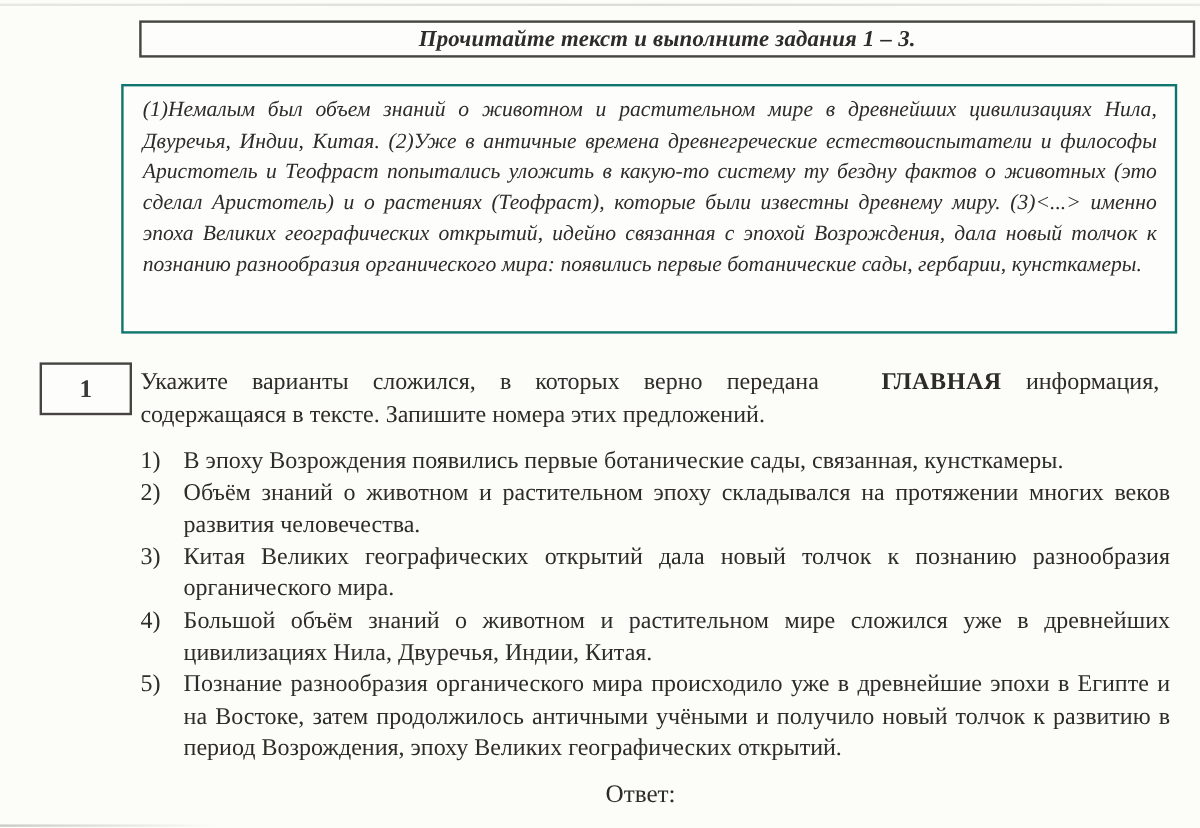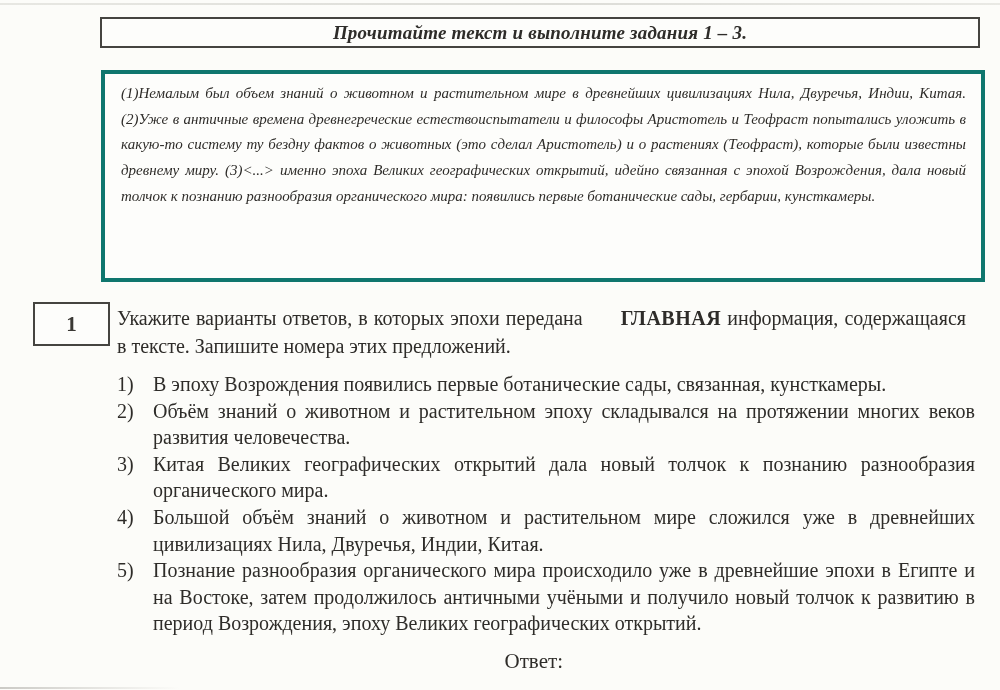--- a/index.html
+++ b/index.html
@@ -27,44 +27,44 @@
   .scan-edge-bottom {
     position: absolute;
     bottom: 1px; left: 0;
     width: 180px; height: 2px;
     background: linear-gradient(to right, #9a9892, transparent);
     opacity: .5;
   }
 
   .header-box {
     position: absolute;
-    left: 100px; top: 17px;
+    left: 116px; top: 17px;
     width: 876px; height: 27px;
     border: 2px solid #454440;
     background: #fdfdfb;
     display: flex;
     align-items: center;
     justify-content: center;
     font-style: italic;
     font-weight: bold;
     font-size: 19px;
     letter-spacing: .2px;
     text-align: right;
   }
 
   .passage-box {
     position: absolute;
     left: 101px; top: 70px;
     width: 845px;
     min-height: 188px;
-    border: 4px solid #0f766e;
+    border: 2px solid #0f766e;
     background: #fdfdfb;
     padding: 7px 15px 9px 16px;
     font-style: italic;
-    font-size: 15px;
+    font-size: 18px;
     line-height: 25.7px;
     text-align: justify;
   }
 
   .task-number-box {
     position: absolute;
     left: 33px; top: 302px;
     width: 73px; height: 40px;
     border: 2px solid #454440;
     background: #fdfdfb;
@@ -142,21 +142,21 @@
 </div>
 
 <div class="passage-box">
   <span>(1)Немалым был объем знаний о животном и растительном мире в древнейших цивилизациях Нила, Двуречья, Индии, Китая. (2)Уже в античные времена древнегреческие естествоиспытатели и философы Аристотель и Теофраст попытались уложить в какую-то систему ту бездну фактов о животных (это сделал Аристотель) и о растениях (Теофраст), которые были известны древнему миру. (3)&lt;...&gt; именно эпоха Великих географических открытий, идейно связанная с эпохой Возрождения, дала новый толчок к познанию разнообразия органического мира: появились первые ботанические сады, гербарии, кунсткамеры.</span>
 </div>
 
 <div class="task-number-box">
   <span>1</span>
 </div>
 
-<div class="instruction"><span>Укажите варианты ответов, в которых эпохи передана </span><span class="bold-word">ГЛАВНАЯ</span><span> информация, содержащаяся в тексте. Запишите номера этих предложений.</span></div>
+<div class="instruction"><span>Укажите варианты сложился, в которых верно передана </span><span class="bold-word">ГЛАВНАЯ</span><span> информация, содержащаяся в тексте. Запишите номера этих предложений.</span></div>
 
 <div class="options">
   <div class="option">
     <span class="option-num">1)</span>
     <span class="option-text">В эпоху Возрождения появились первые ботанические сады, связанная, кунсткамеры.</span>
   </div>
   <div class="option">
     <span class="option-num">2)</span>
     <span class="option-text">Объём знаний о животном и растительном эпоху складывался на протяжении многих веков развития человечества.</span>
   </div>

